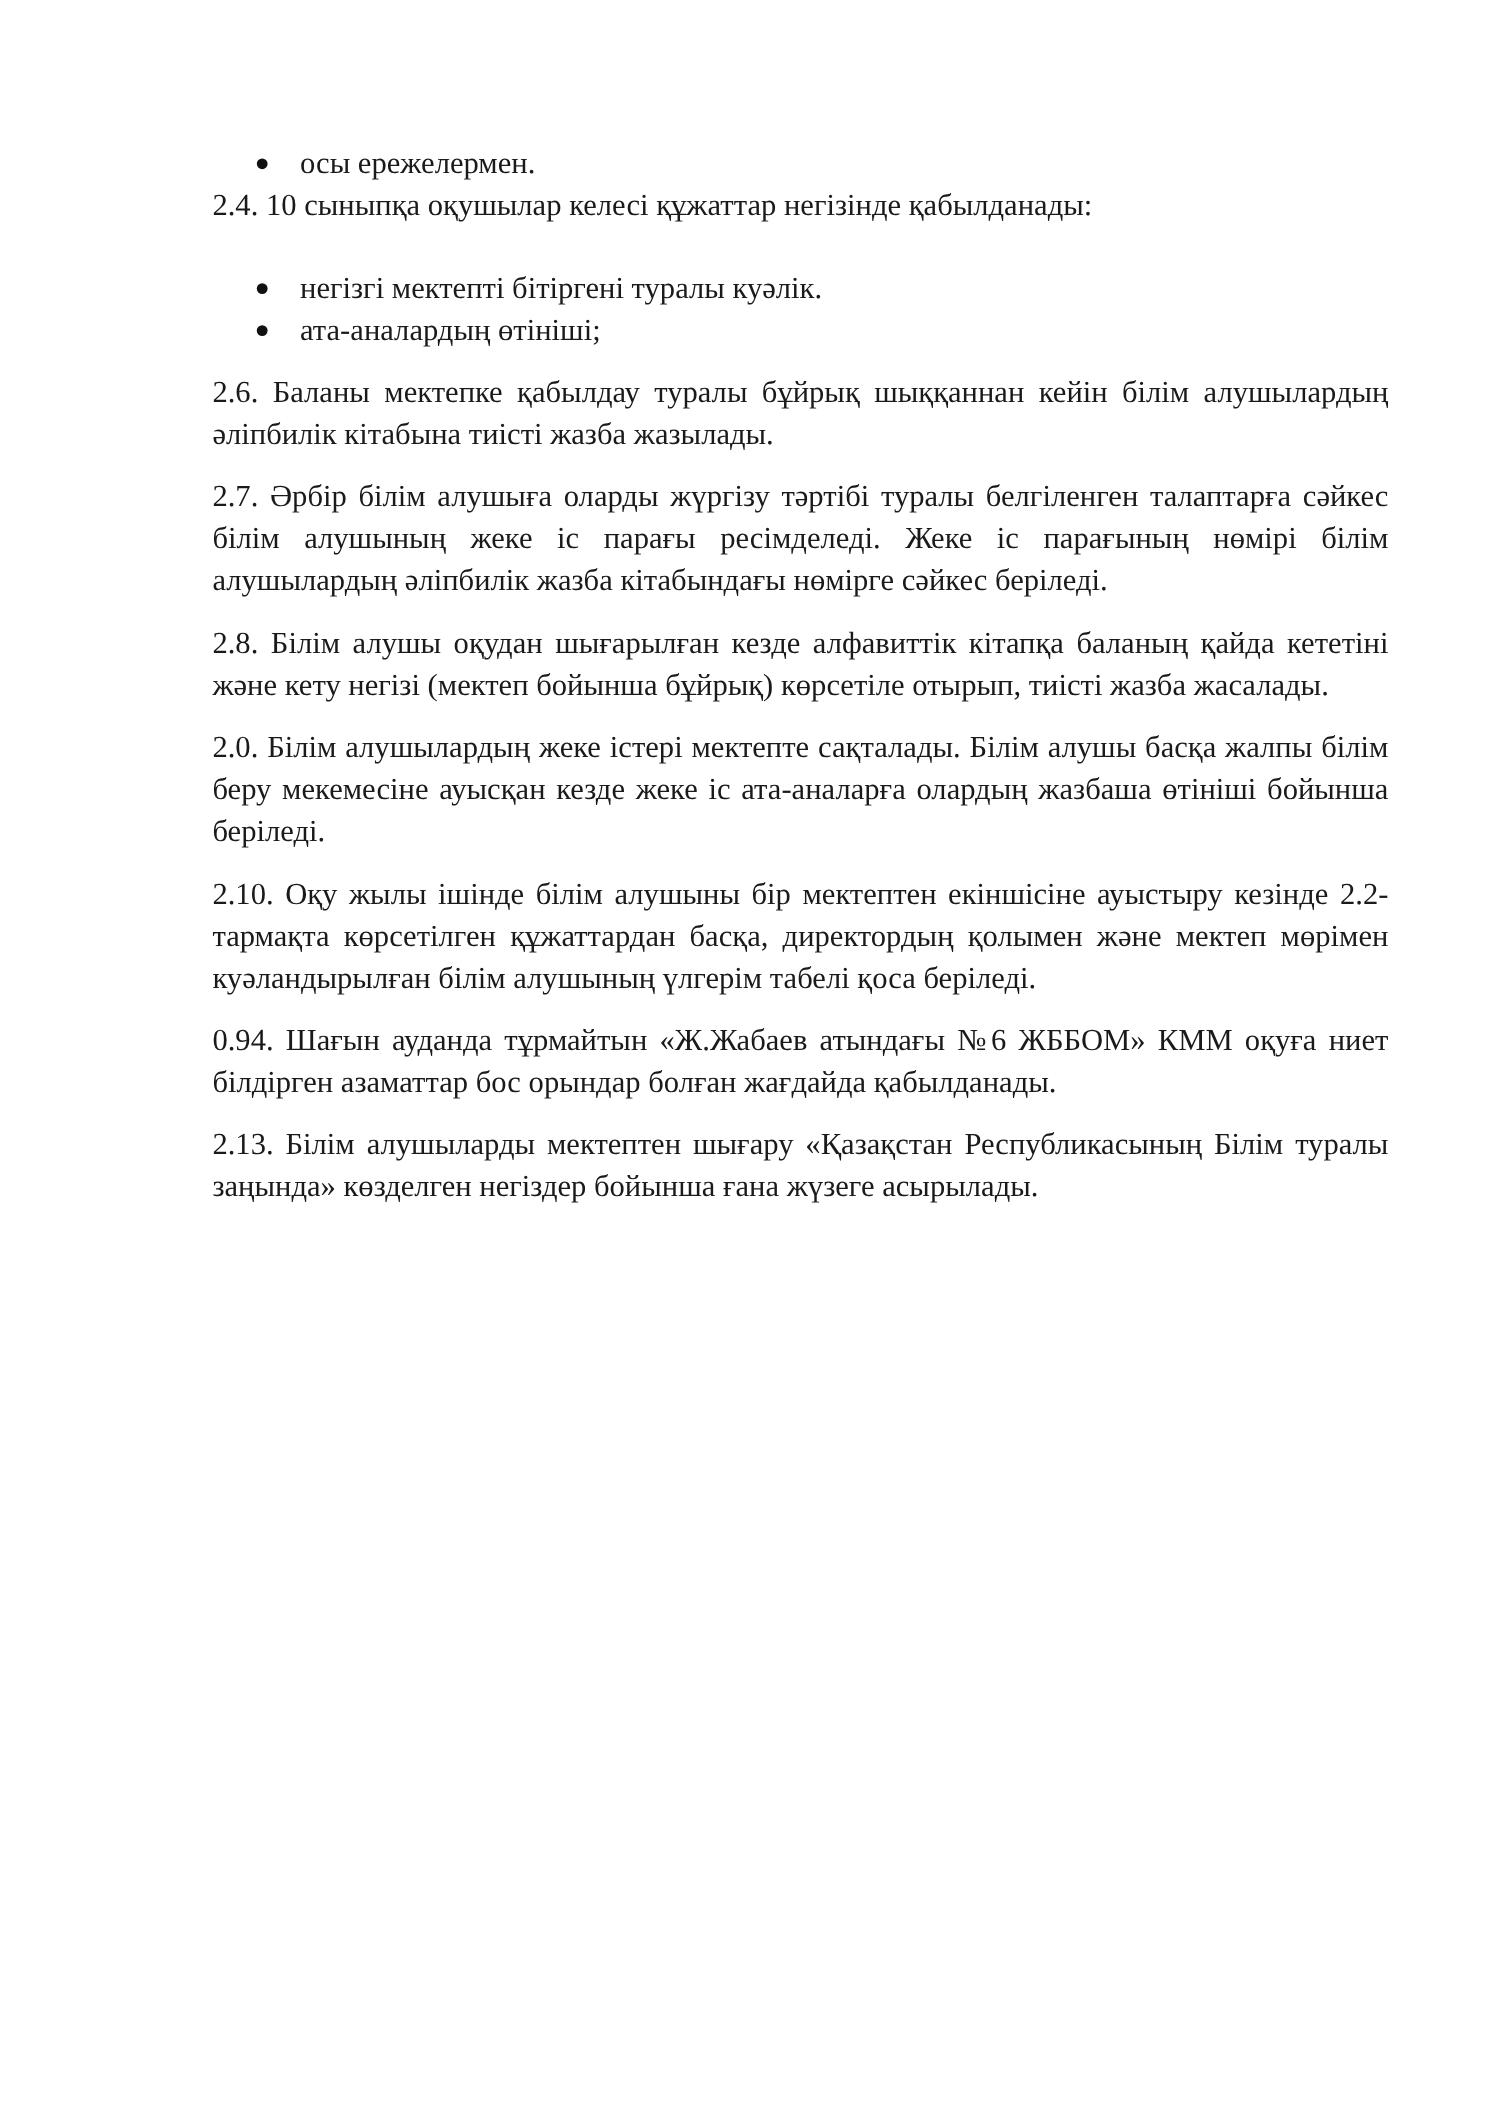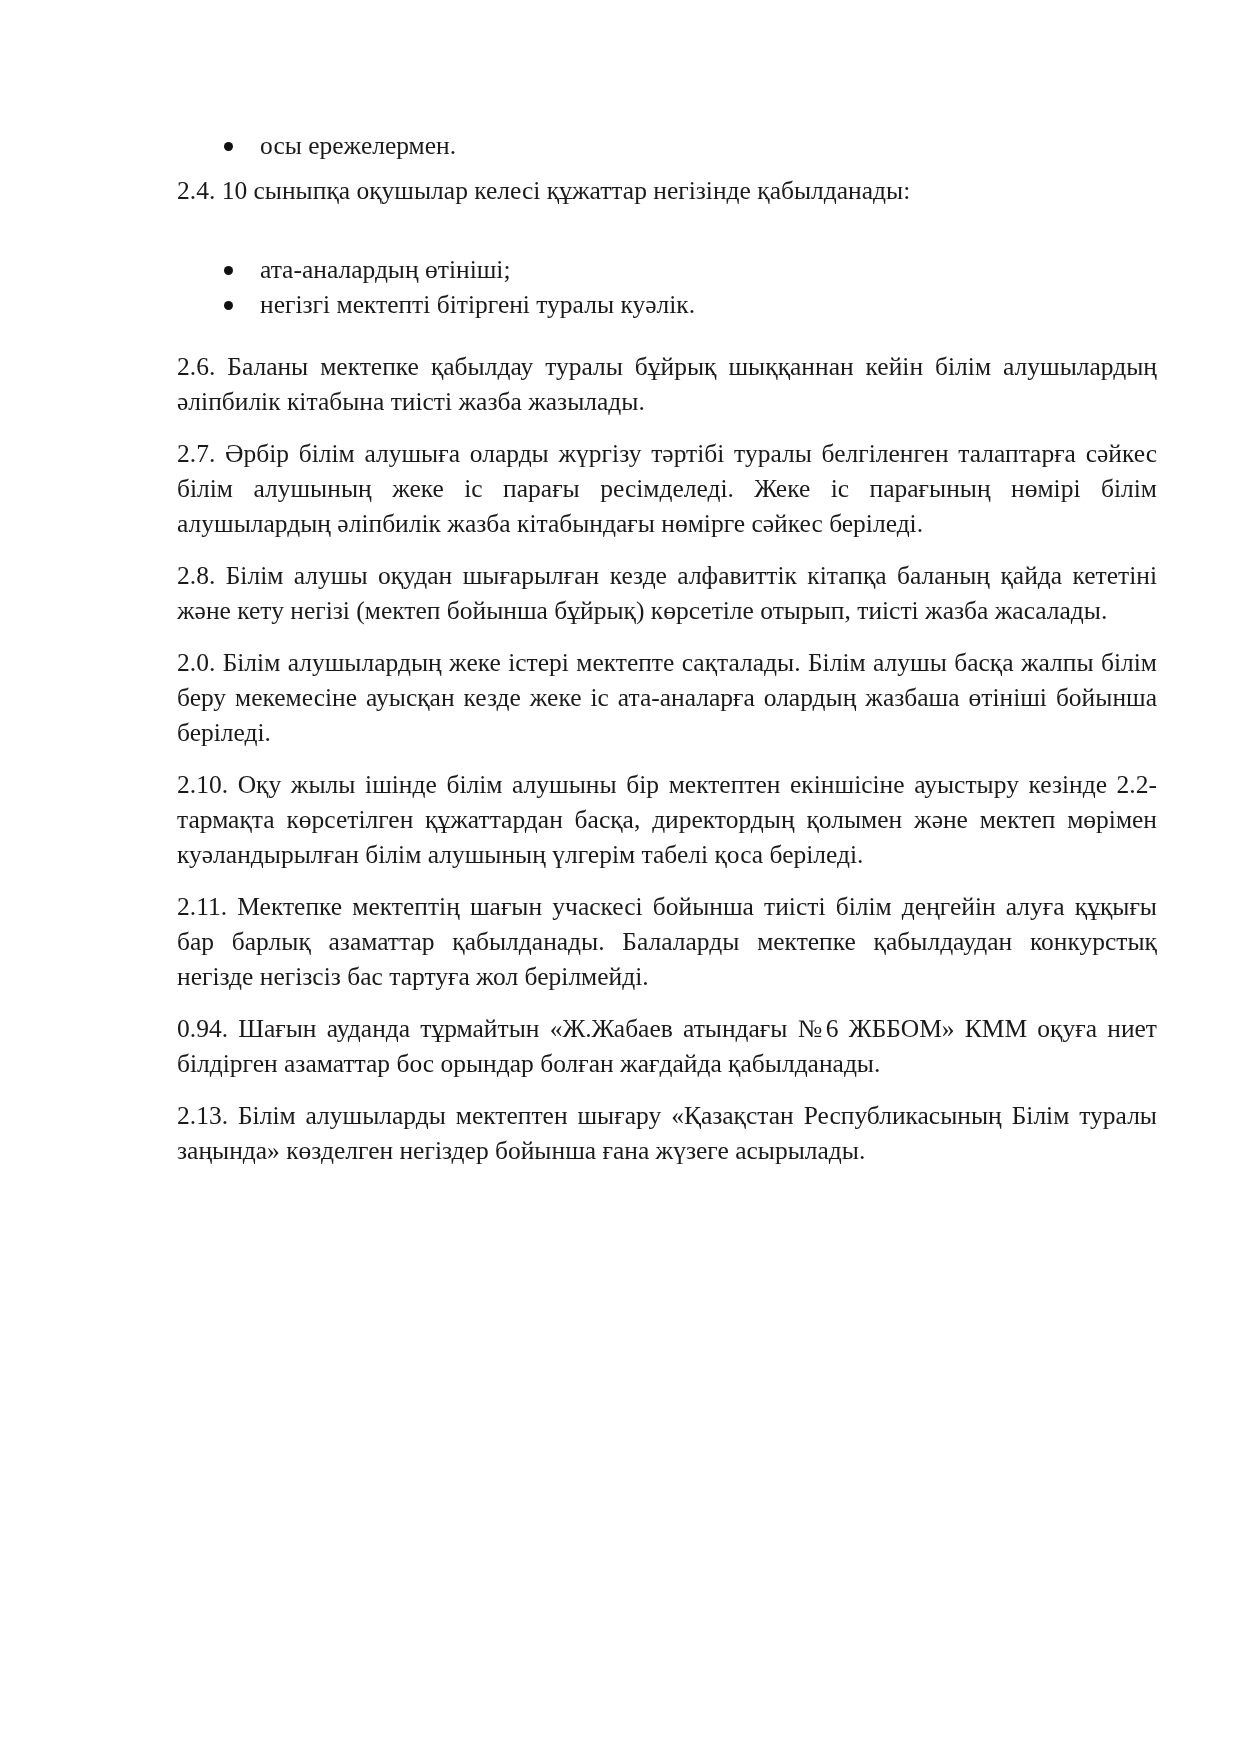--- a/index.html
+++ b/index.html
@@ -2,21 +2,21 @@
 <html><head>
 <meta charset="utf-8">
 <style>
   html, body { margin: 0; padding: 0; background: #ffffff; }
   body { width: 1240px; height: 1754px; position: relative; overflow: hidden; }
   .page {
     position: absolute; left: 177px; top: 118px; width: 980px;
     font-family: "Liberation Serif", serif; font-size: 25.5px; line-height: 35px;
     color: #1a1a1a;
   }
-  .bullets { list-style: none; margin: 10px; padding: 0; }
+  .bullets { list-style: none; margin: 0; padding: 0; }
   .bullets li { position: relative; padding-left: 73px; margin: 0; }
   .bullets li .dot {
     position: absolute; left: 37px; top: 14px; width: 9px; height: 9px;
     border-radius: 50%; background: #111;
   }
   .gap-after-bullets { height: 17px; }
   p.para { margin: 0 0 17px 0; text-align: justify; text-align-last: left; }
   p.para.single { text-align: right; }
   .list-top { margin-top: 17px; margin-bottom: 0; }
 </style>
@@ -30,30 +30,29 @@
       <span class="dot"></span>
       <span>осы ережелермен.</span>
     </li>
   </ul>
 
   <p class="para single list-top">2.4. 10 сыныпқа оқушылар келесі құжаттар негізінде қабылданады:</p>
   <div style="height:17px"></div>
   <ul class="bullets">
     <li>
       <span class="dot"></span>
-      <span>ата-аналардың өтініші;</span>
+      <span>негізгі мектепті бітіргені туралы куәлік.</span>
     </li>
     <li>
       <span class="dot"></span>
-      <span>негізгі мектепті бітіргені туралы куәлік.</span>
+      <span>ата-аналардың өтініші;</span>
     </li>
   </ul>
   <div class="gap-after-bullets"></div>
 
   <p class="para">2.6. Баланы мектепке қабылдау туралы бұйрық шыққаннан кейін білім алушылардың әліпбилік кітабына тиісті жазба жазылады.</p>
   <p class="para">2.7. Әрбір білім алушыға оларды жүргізу тәртібі туралы белгіленген талаптарға сәйкес білім алушының жеке іс парағы ресімделеді. Жеке іс парағының нөмірі білім алушылардың әліпбилік жазба кітабындағы нөмірге сәйкес беріледі.</p>
   <p class="para">2.8. Білім алушы оқудан шығарылған кезде алфавиттік кітапқа баланың қайда кететіні және кету негізі (мектеп бойынша бұйрық) көрсетіле отырып, тиісті жазба жасалады.</p>
   <p class="para">2.0. Білім алушылардың жеке істері мектепте сақталады. Білім алушы басқа жалпы білім беру мекемесіне ауысқан кезде жеке іс ата-аналарға олардың жазбаша өтініші бойынша беріледі.</p>
   <p class="para">2.10. Оқу жылы ішінде білім алушыны бір мектептен екіншісіне ауыстыру кезінде 2.2-тармақта көрсетілген құжаттардан басқа, директордың қолымен және мектеп мөрімен куәландырылған білім алушының үлгерім табелі қоса беріледі.</p>
-  <p class="para">2.11. Мектепке мектептің шағын учаскесі бойынша тиісті білім деңгейін алуға құқығы бар барлық азаматтар қабылданады. Балаларды мектепке қабылдаудан конкурстық негізде негізсіз бас тартуға жол берілмейді.</p>
   <p class="para">0.94. Шағын ауданда тұрмайтын «Ж.Жабаев атындағы №6 ЖББОМ» КММ оқуға ниет білдірген азаматтар бос орындар болған жағдайда қабылданады.</p>
   <p class="para">2.13. Білім алушыларды мектептен шығару «Қазақстан Республикасының Білім туралы заңында» көзделген негіздер бойынша ғана жүзеге асырылады.</p>
 </div>
 
 </body></html>

